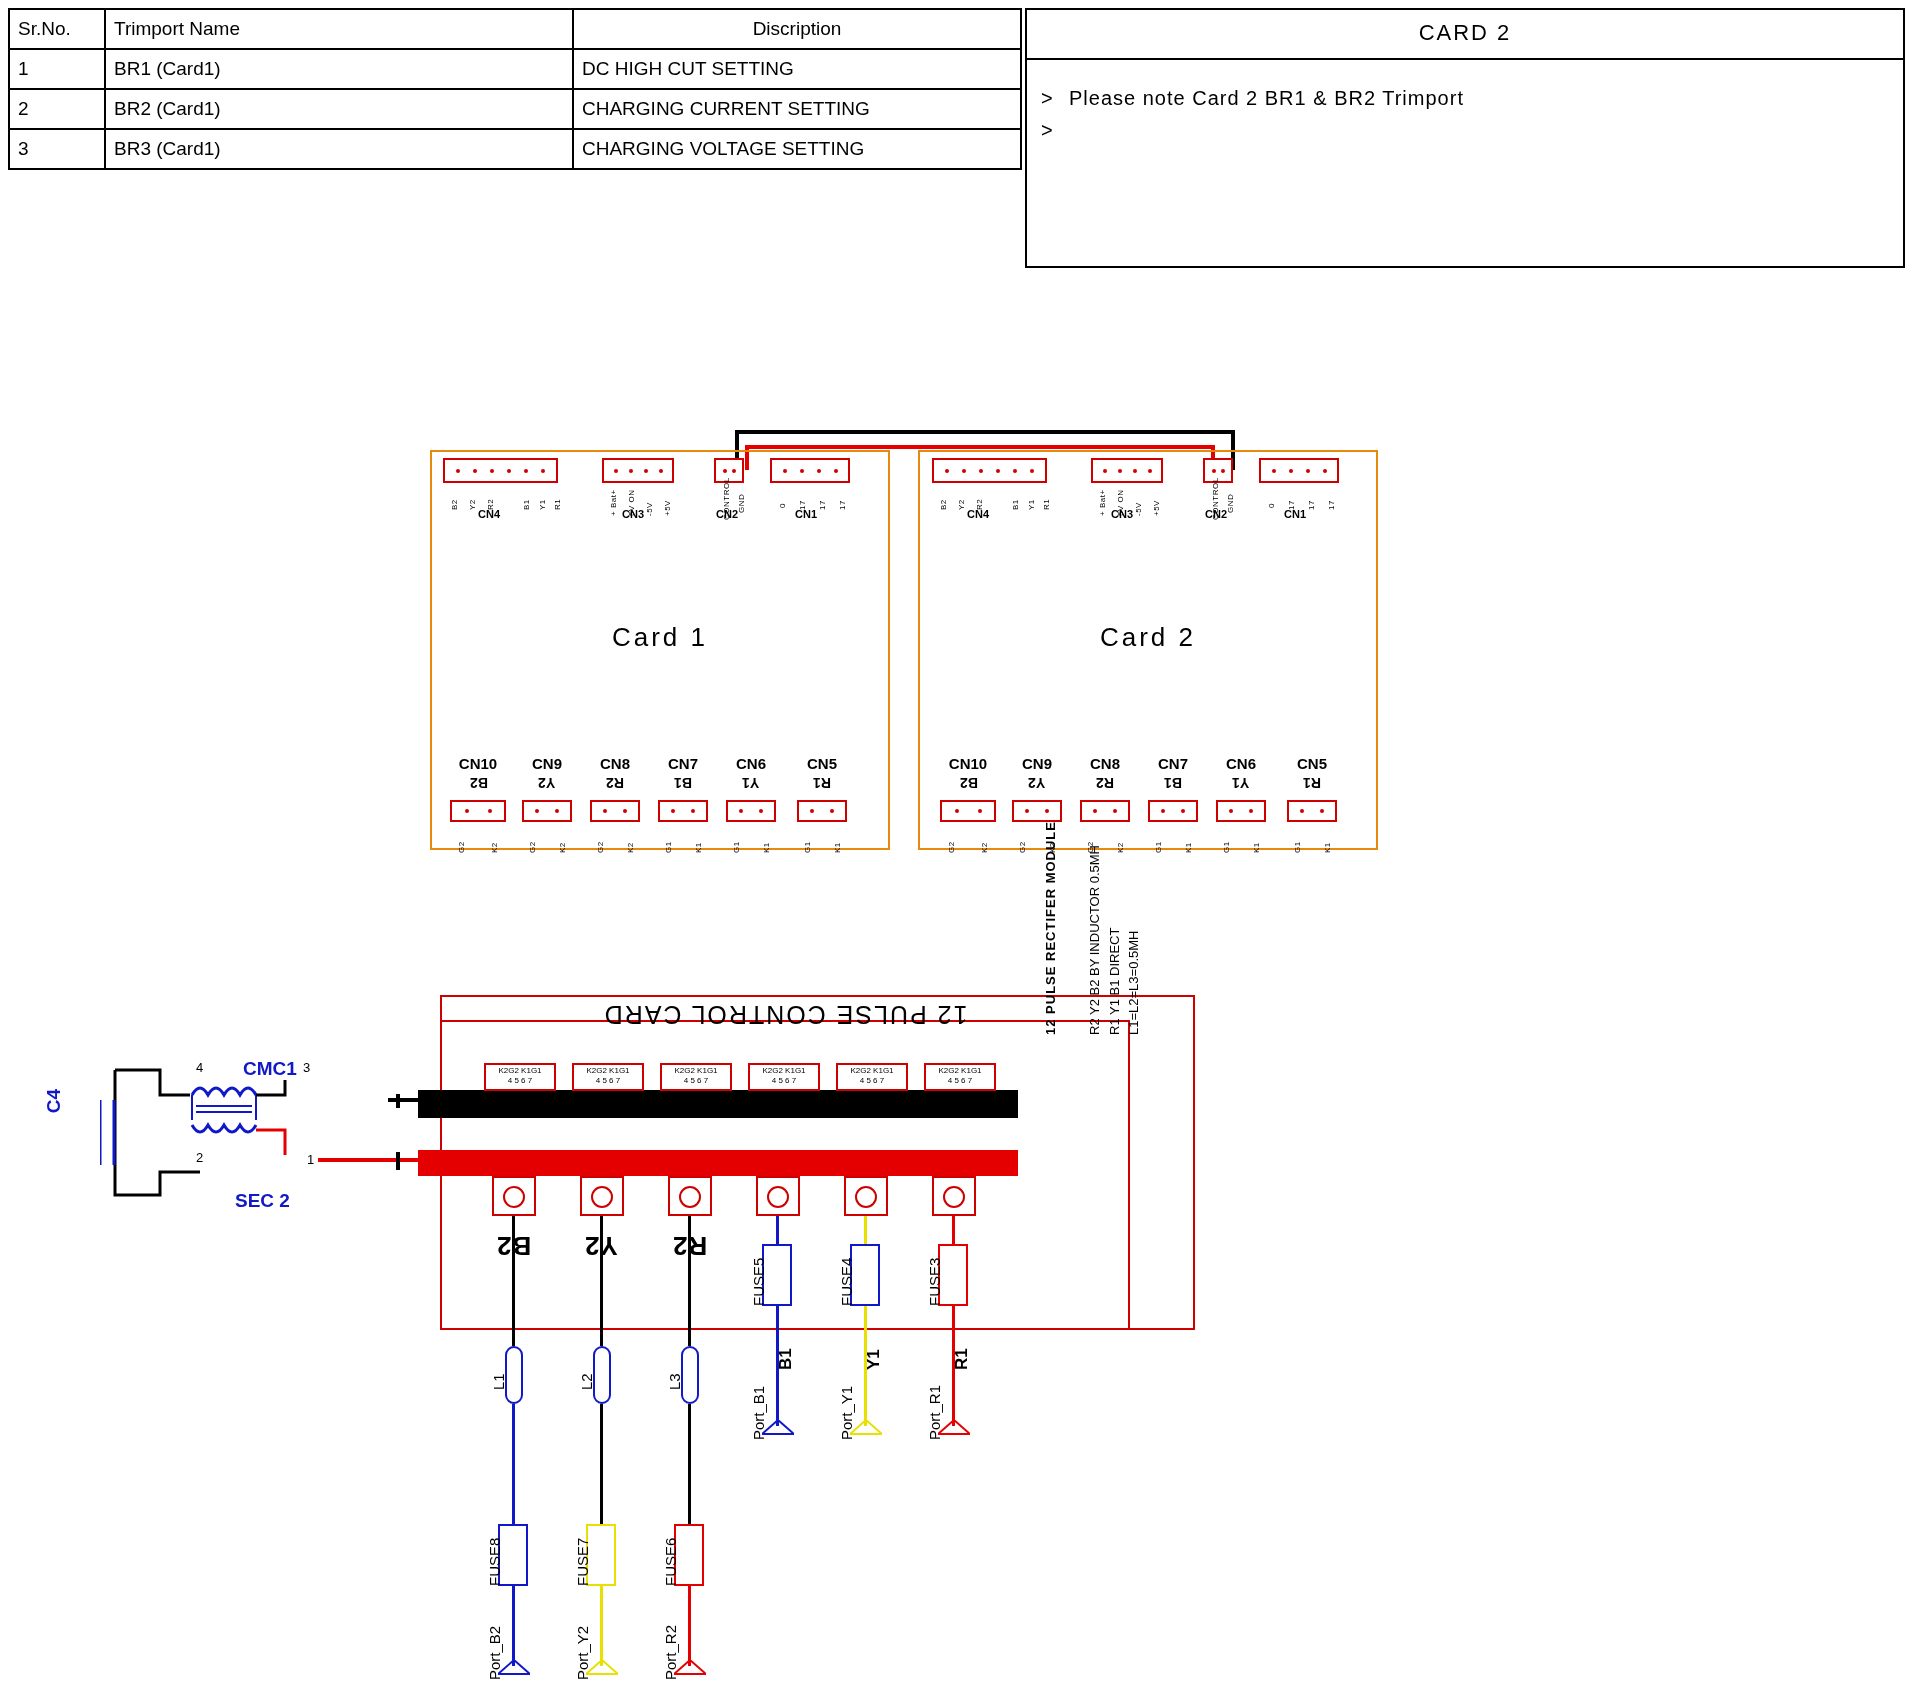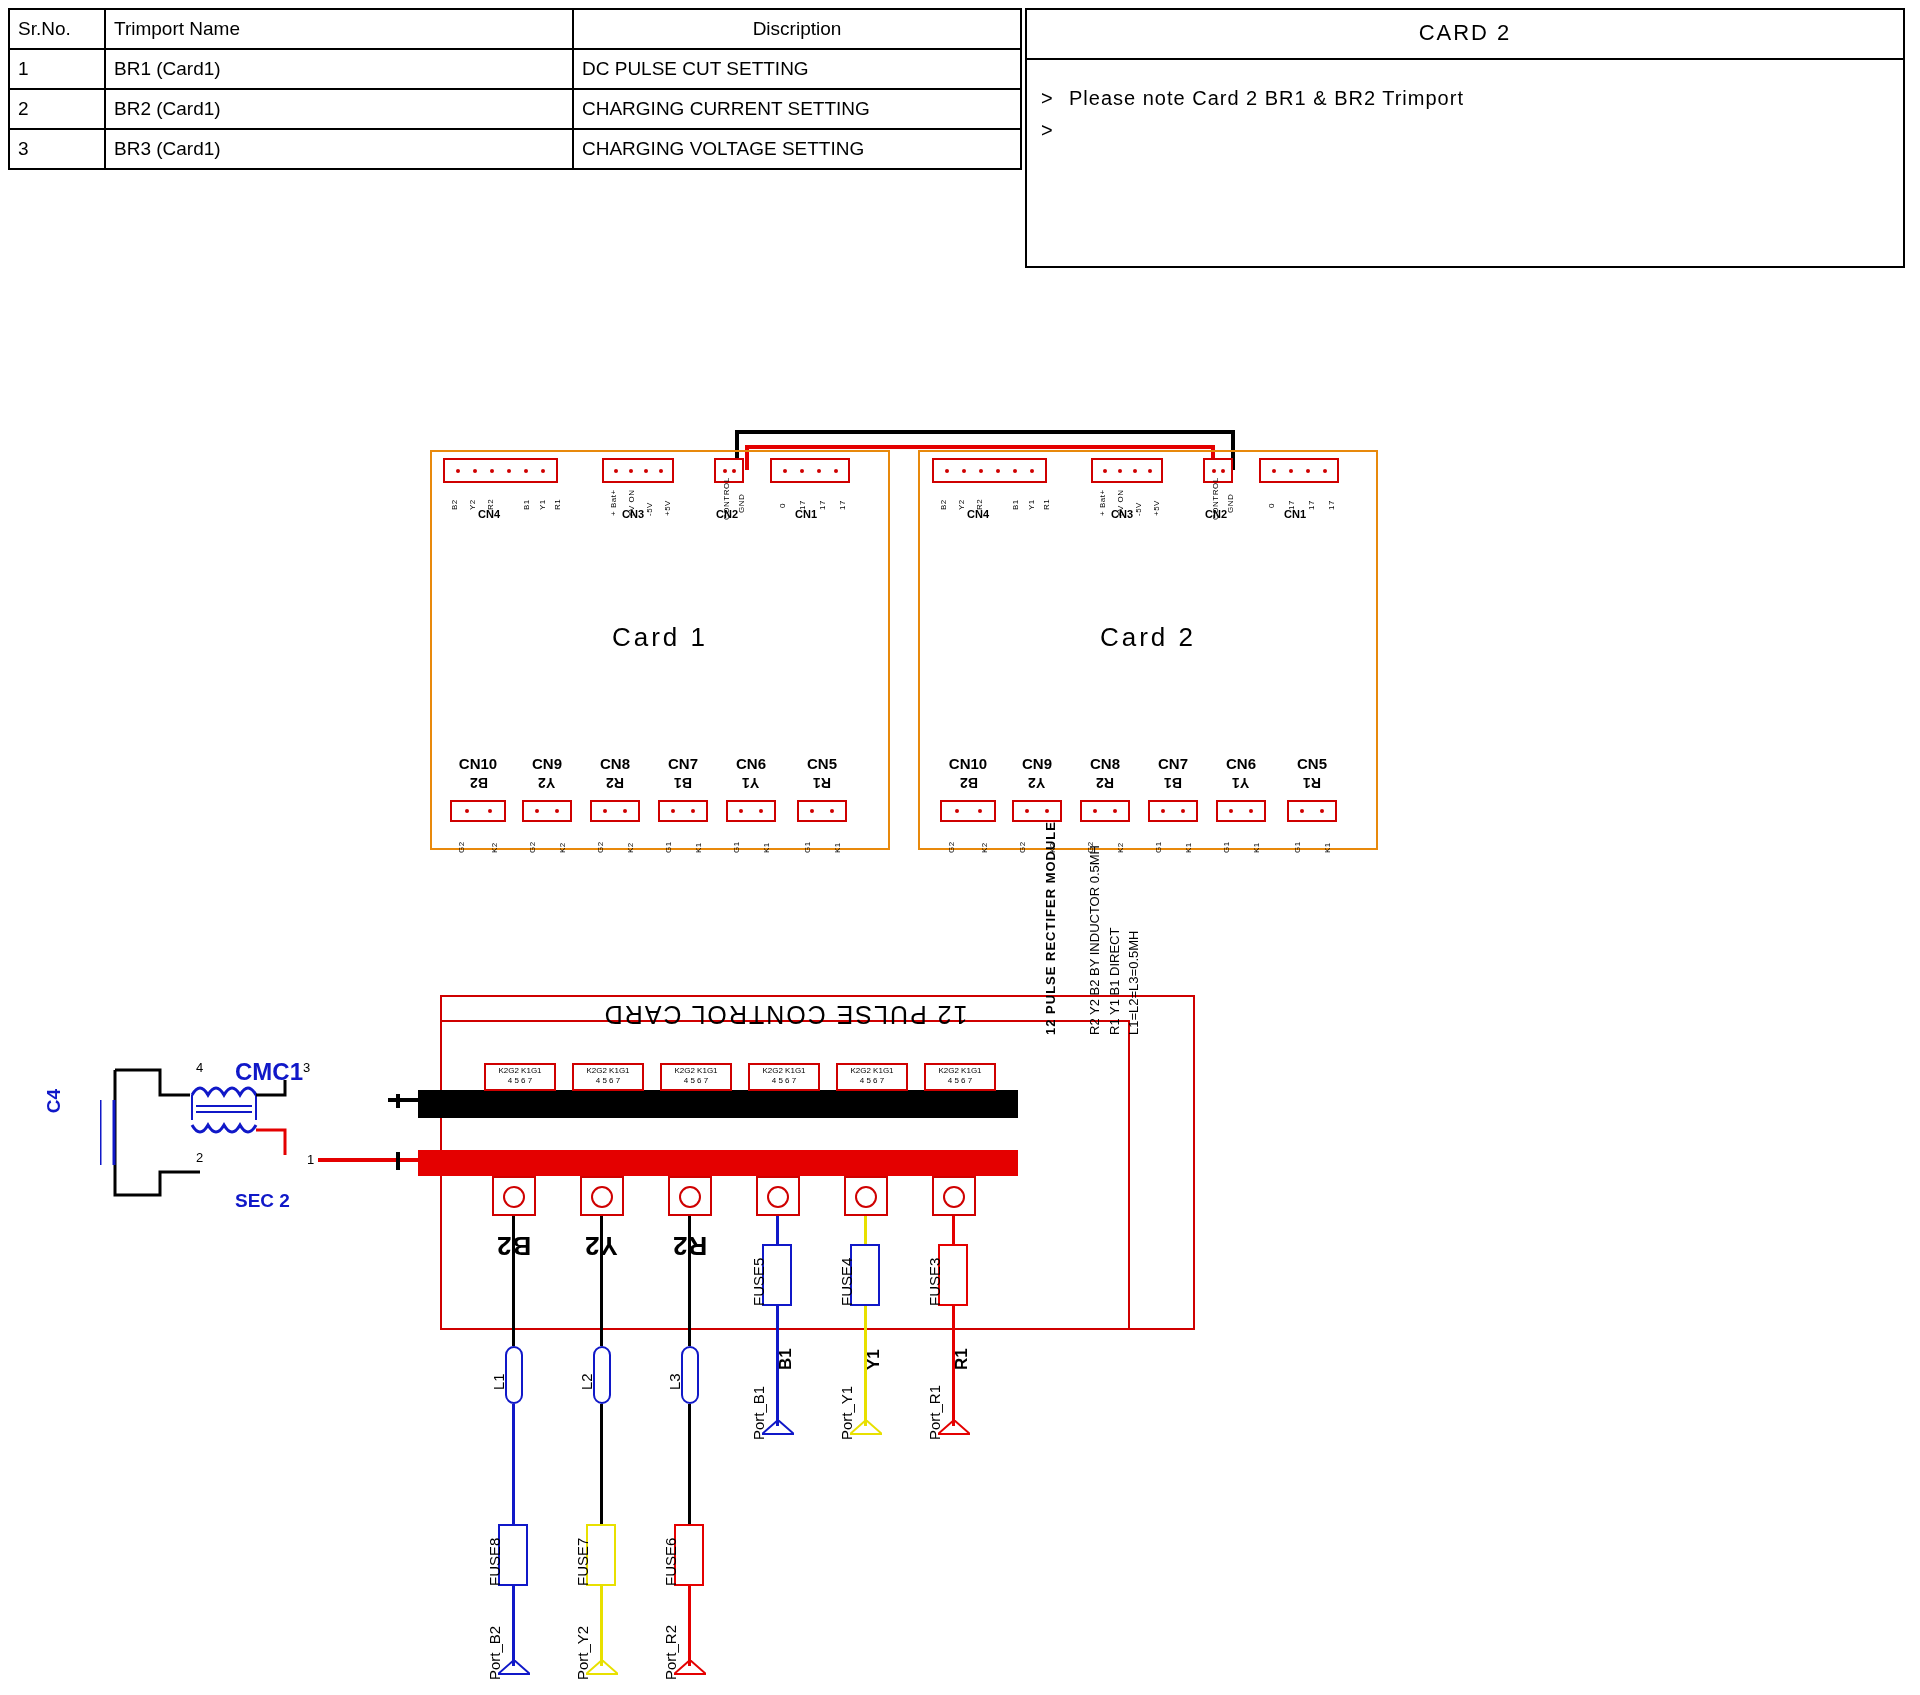--- a/index.html
+++ b/index.html
@@ -88,41 +88,41 @@
   .term-circ{position:absolute;border:2px solid #cf0000;border-radius:50%;box-sizing:border-box;background:#fff;}
   .big-sig{position:absolute;font-size:26px;font-weight:bold;transform:rotate(180deg);letter-spacing:1px;}
   .fuse-name{position:absolute;font-size:15px;transform:rotate(-90deg);transform-origin:left top;white-space:nowrap;}
   .port-name{position:absolute;font-size:15px;transform:rotate(-90deg);transform-origin:left top;white-space:nowrap;}
   .coil-name{position:absolute;font-size:15px;transform:rotate(-90deg);transform-origin:left top;white-space:nowrap;}
   .sig-name{position:absolute;font-size:17px;font-weight:bold;transform:rotate(-90deg);transform-origin:left top;white-space:nowrap;}
 
   .fuse-body{position:absolute;box-sizing:border-box;background:#fff;}
 
   
-  #cmc-label{position:absolute;left:235px;top:1058px;font-size:24px;font-weight:bold;color:#1018c8;}
+  #cmc-label{position:absolute;left:243px;top:1058px;font-size:19px;font-weight:bold;color:#1018c8;}
   #sec2-label{position:absolute;left:235px;top:1190px;font-size:19px;font-weight:bold;color:#1018c8;}
   #c4-label{position:absolute;left:42px;top:1090px;font-size:19px;font-weight:bold;color:#1018c8;transform:rotate(-90deg);}
   .small-num{position:absolute;font-size:13px;}
 </style>
 </head>
 <body>
 
 <table class="abs" id="trim-table">
   <thead>
     <tr>
       <td class="c-sr">Sr.No.</td>
       <td class="c-name">Trimport Name</td>
       <td class="c-desc">Discription</td>
     </tr>
   </thead>
   <tbody>
     <tr>
       <td>1</td>
       <td>BR1 (Card1)</td>
-      <td>DC PULSE CUT SETTING</td>
+      <td>DC HIGH CUT SETTING</td>
     </tr>
     <tr>
       <td>2</td>
       <td>BR2 (Card1)</td>
       <td>CHARGING CURRENT SETTING</td>
     </tr>
     <tr>
       <td>3</td>
       <td>BR3 (Card1)</td>
       <td>CHARGING VOLTAGE SETTING</td>

